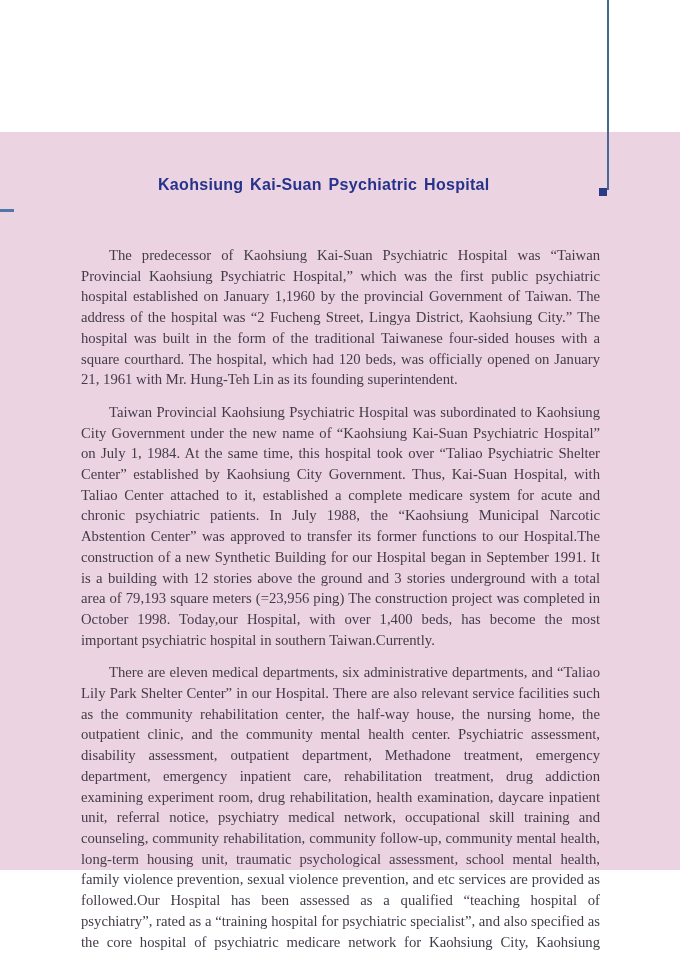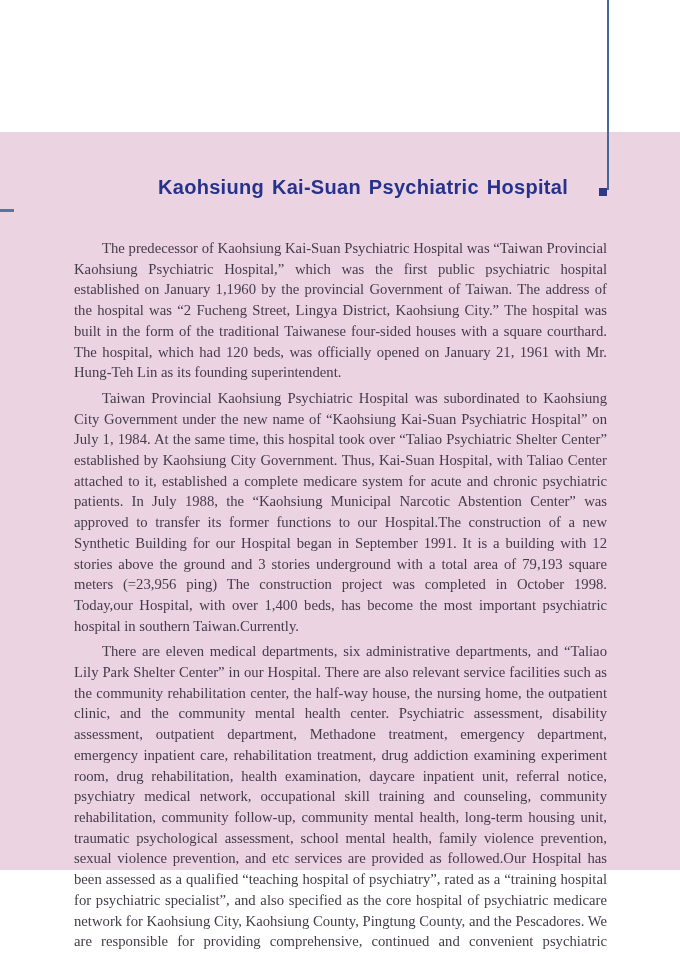--- a/index.html
+++ b/index.html
@@ -46,39 +46,39 @@
     width: 14px;
     height: 3px;
     background: #5077a8;
   }
   .page-title {
     position: absolute;
     left: 158px;
     top: 176px;
     margin: 0;
     font-family: "Liberation Sans", sans-serif;
-    font-size: 20px;
+    font-size: 16px;
     font-weight: bold;
     letter-spacing: 0.3px;
     word-spacing: 2px;
     color: #27338b;
     white-space: nowrap;
   }
   .body-text {
     position: absolute;
     left: 69px;
     top: 233px;
     width: 543px;
     color: #443b49;
     font-size: 14.7px;
     line-height: 20.7px;
     text-align: justify;
   }
   .body-text p {
-    margin: 5px;
+    margin: 12px;
     padding: 0;
     text-indent: 28px;
   }
 </style>
 </head>
 <body>
 
 <div class="page">
 
   <div class="panel"></div>

